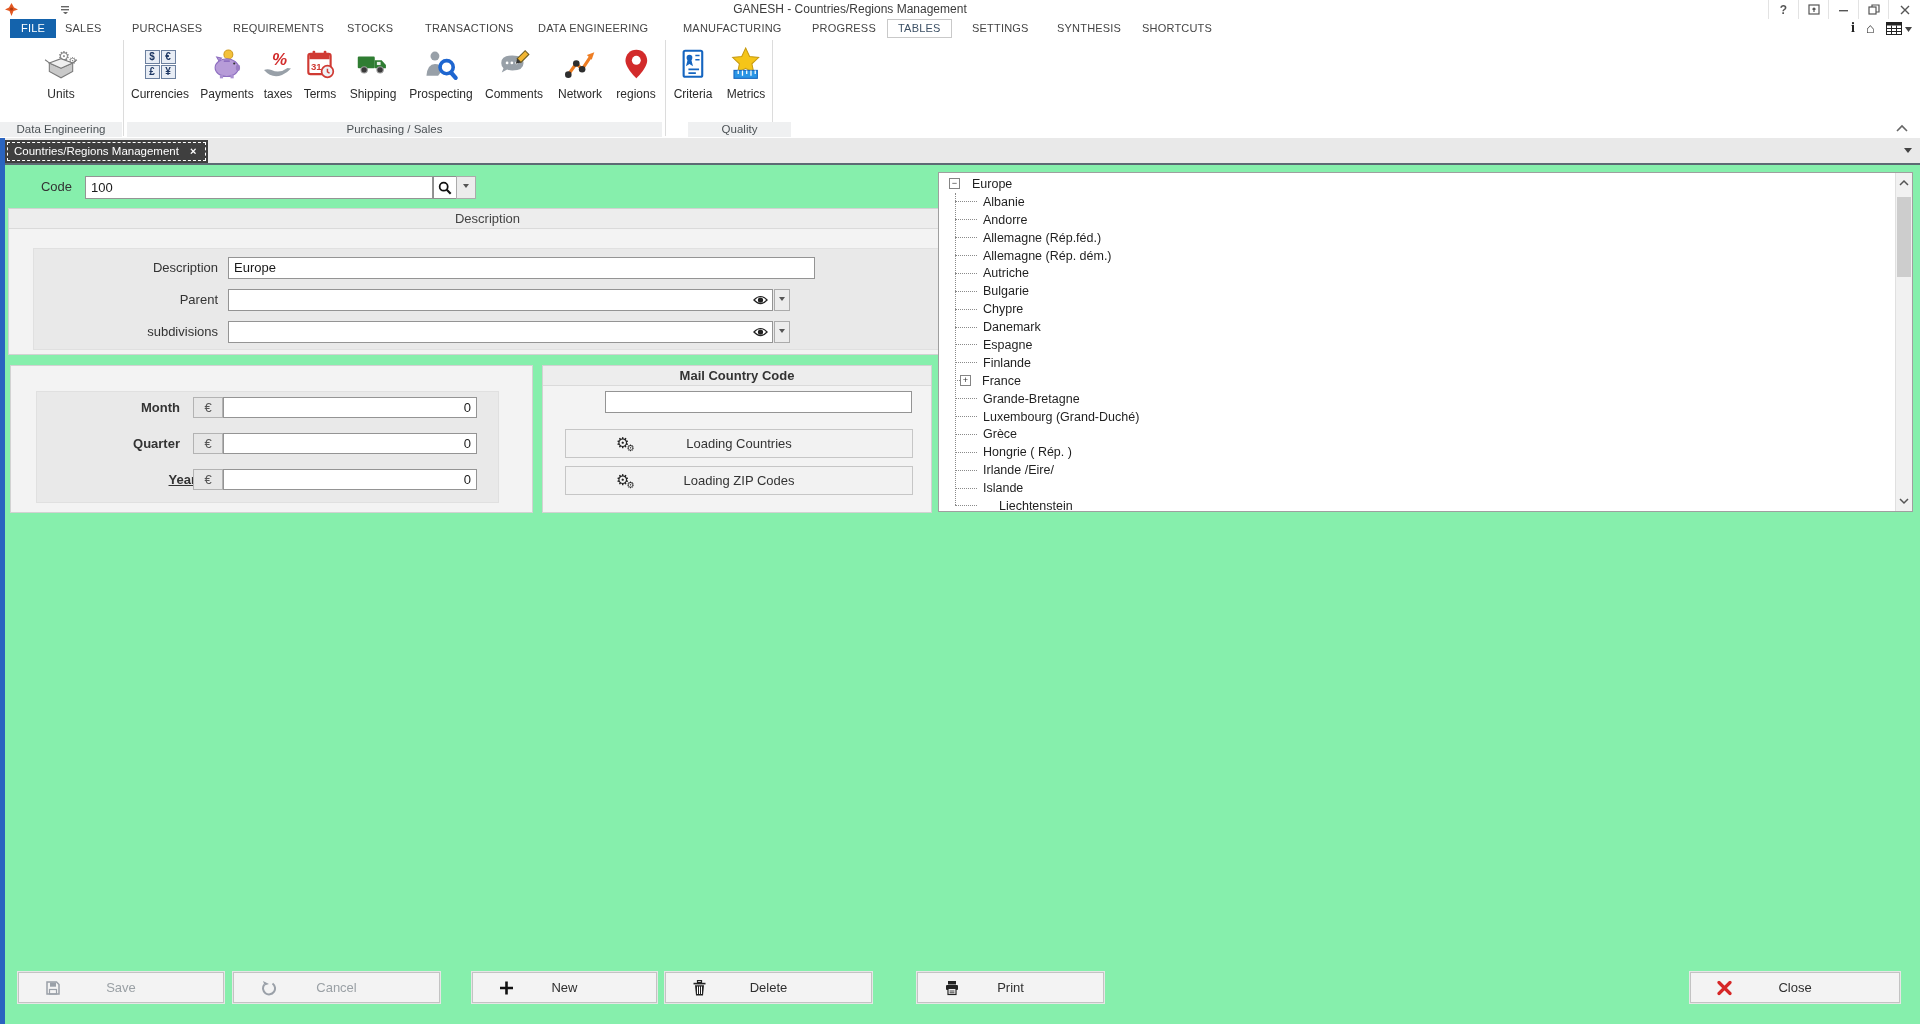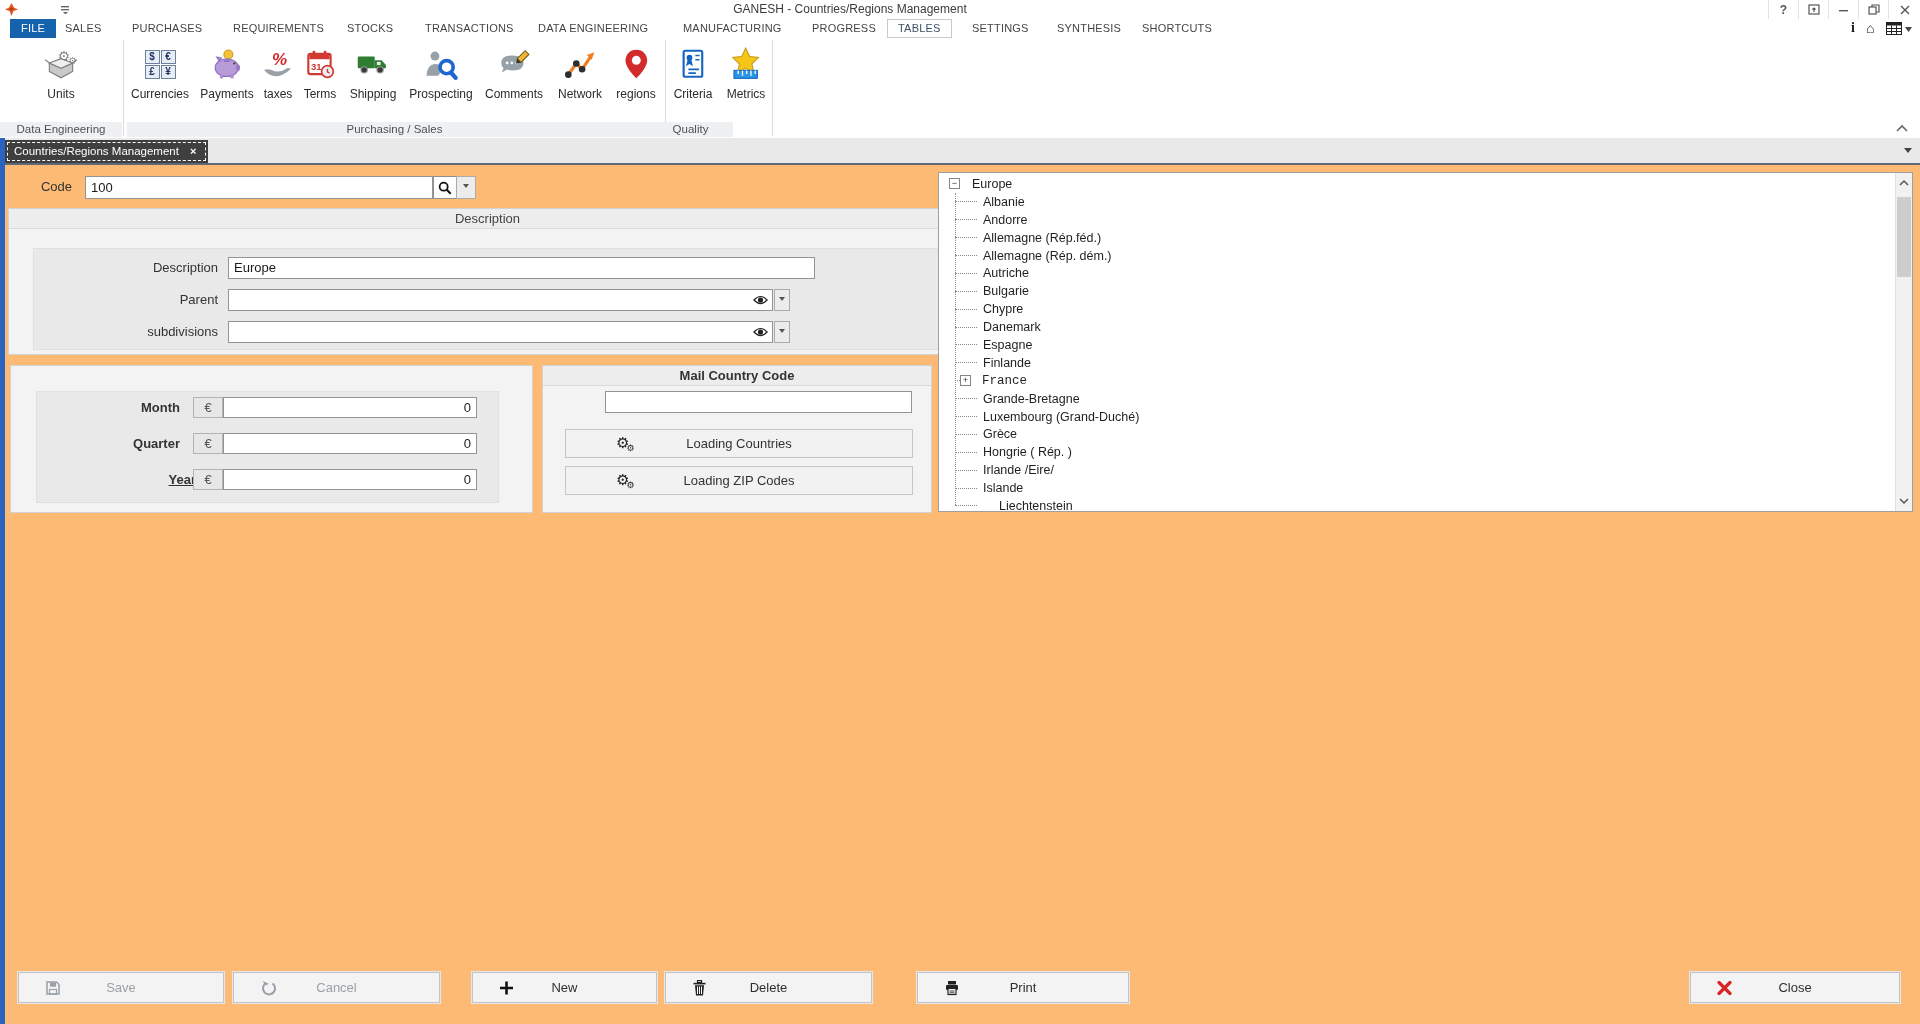--- a/index.html
+++ b/index.html
@@ -1,17 +1,17 @@
 <!DOCTYPE html>
 <html><head>
 <meta charset="utf-8">
 <style>
 *{margin:0;padding:0;box-sizing:border-box;}
 body{width:1920px;height:1024px;overflow:hidden;font-family:"Liberation Sans",sans-serif;}
-#stage{position:relative;width:1920px;height:1024px;background:#fdba74;overflow:hidden;}
+#stage{position:relative;width:1920px;height:1024px;background:#86efac;overflow:hidden;}
 
 .titlebar{position:absolute;left:0;top:0;width:1920px;height:19px;background:#fff;}
 .app-icon{position:absolute;left:5px;top:3px;}
 .qa-icon{position:absolute;left:60px;top:5px;}
 .win-title{position:absolute;left:850px;top:0;transform:translateX(-50%);font-size:12px;color:#3b3b3b;line-height:19px;white-space:nowrap;}
 .wbtn{position:absolute;top:0;width:30px;height:19px;border-left:1px solid #e3e3e3;color:#555;font-size:12px;text-align:center;line-height:18px;background:#fff;display:flex;align-items:center;justify-content:center;}
 .sicon{position:absolute;color:#222;}
 
 .menubar{position:absolute;left:0;top:19px;width:1920px;height:19px;background:#fff;}
 .mi{position:absolute;top:0;height:19px;line-height:19px;font-size:11px;color:#454545;white-space:nowrap;letter-spacing:0.2px;}
@@ -268,21 +268,21 @@
             <path d="M9 22 v3.4 M13 22 v5 M17 22 v3.4 M21 22 v5 M25 22 v3.4" stroke="#fff" stroke-width="1.2" fill="none"></path>
           </svg>
         </div>
       <div class="rib-lbl">Metrics</div>
     </div>
     <div class="rib-sep" style="left:123px;"></div>
     <div class="rib-sep" style="left:665px;"></div>
     <div class="rib-sep" style="left:772px;"></div>
     <div class="rib-strip" style="left:0;width:122px;">Data Engineering</div>
     <div class="rib-strip" style="left:127px;width:535px;">Purchasing / Sales</div>
-    <div class="rib-strip" style="left:648px;width:85px;">Quality</div>
+    <div class="rib-strip" style="left:688px;width:103px;">Quality</div>
     <svg style="position:absolute;left:1896px;top:86px;" width="12" height="8" viewBox="0 0 12 8">
         <path d="M1 7 L6 2 L11 7" stroke="#666" stroke-width="1.6" fill="none"></path>
       </svg>
   </div>
 
   <div class="tabstrip">
     <div class="doc-tab"><span>Countries/Regions Management</span><span class="x">×</span></div>
     <div class="strip-dd"></div>
   </div>
 
@@ -392,21 +392,21 @@
           <i class="stub" style="margin-left:16px;width:22px;"></i>
           <span style="margin-left:6px;">Espagne</span>
         </div>
       <div class="trow">
           <i class="stub" style="margin-left:16px;width:22px;"></i>
           <span style="margin-left:6px;">Finlande</span>
         </div>
       <div class="trow">
           <i class="stub" style="margin-left:16px;width:5px;"></i>
           <span class="expbox">+</span>
-          <span style="margin-left:11px;font-family:Liberation Mono, monospace;">France</span>
+          <span style="margin-left:11px;">France</span>
         </div>
       <div class="trow">
           <i class="stub" style="margin-left:16px;width:22px;"></i>
           <span style="margin-left:6px;">Grande-Bretagne</span>
         </div>
       <div class="trow">
           <i class="stub" style="margin-left:16px;width:22px;"></i>
           <span style="margin-left:6px;">Luxembourg (Grand-Duché)</span>
         </div>
       <div class="trow">
@@ -472,21 +472,21 @@
     <span class="aico">
         <svg width="15" height="16" viewBox="0 0 15 16">
           <rect x="5.5" y="0.5" width="4" height="2" fill="none" stroke="#222" stroke-width="1.2"></rect>
           <rect x="1.5" y="2.8" width="12" height="1.6" fill="#222"></rect>
           <path d="M3 5.2 L4 15.5 H11 L12 5.2 Z" fill="#222"></path>
           <path d="M5.5 6.5 V14 M7.5 6.5 V14 M9.5 6.5 V14" stroke="#fff" stroke-width="1"></path>
         </svg>
       </span>
     <span>Delete</span>
   </div>
-  <div class="abtn" style="left:917px;width:212px;">
+  <div class="abtn" style="left:917px;width:187px;">
     <span class="aico">
         <svg width="16" height="16" viewBox="0 0 16 16">
           <rect x="4" y="1" width="8" height="3.5" fill="#222"></rect>
           <rect x="2" y="5" width="12" height="5" rx="1" fill="#222"></rect>
           <rect x="4" y="8.5" width="8" height="6" fill="#fff" stroke="#222" stroke-width="1.2"></rect>
           <path d="M5.5 11 h5 M5.5 12.8 h5" stroke="#222" stroke-width="0.9"></path>
         </svg>
       </span>
     <span>Print</span>
   </div>

